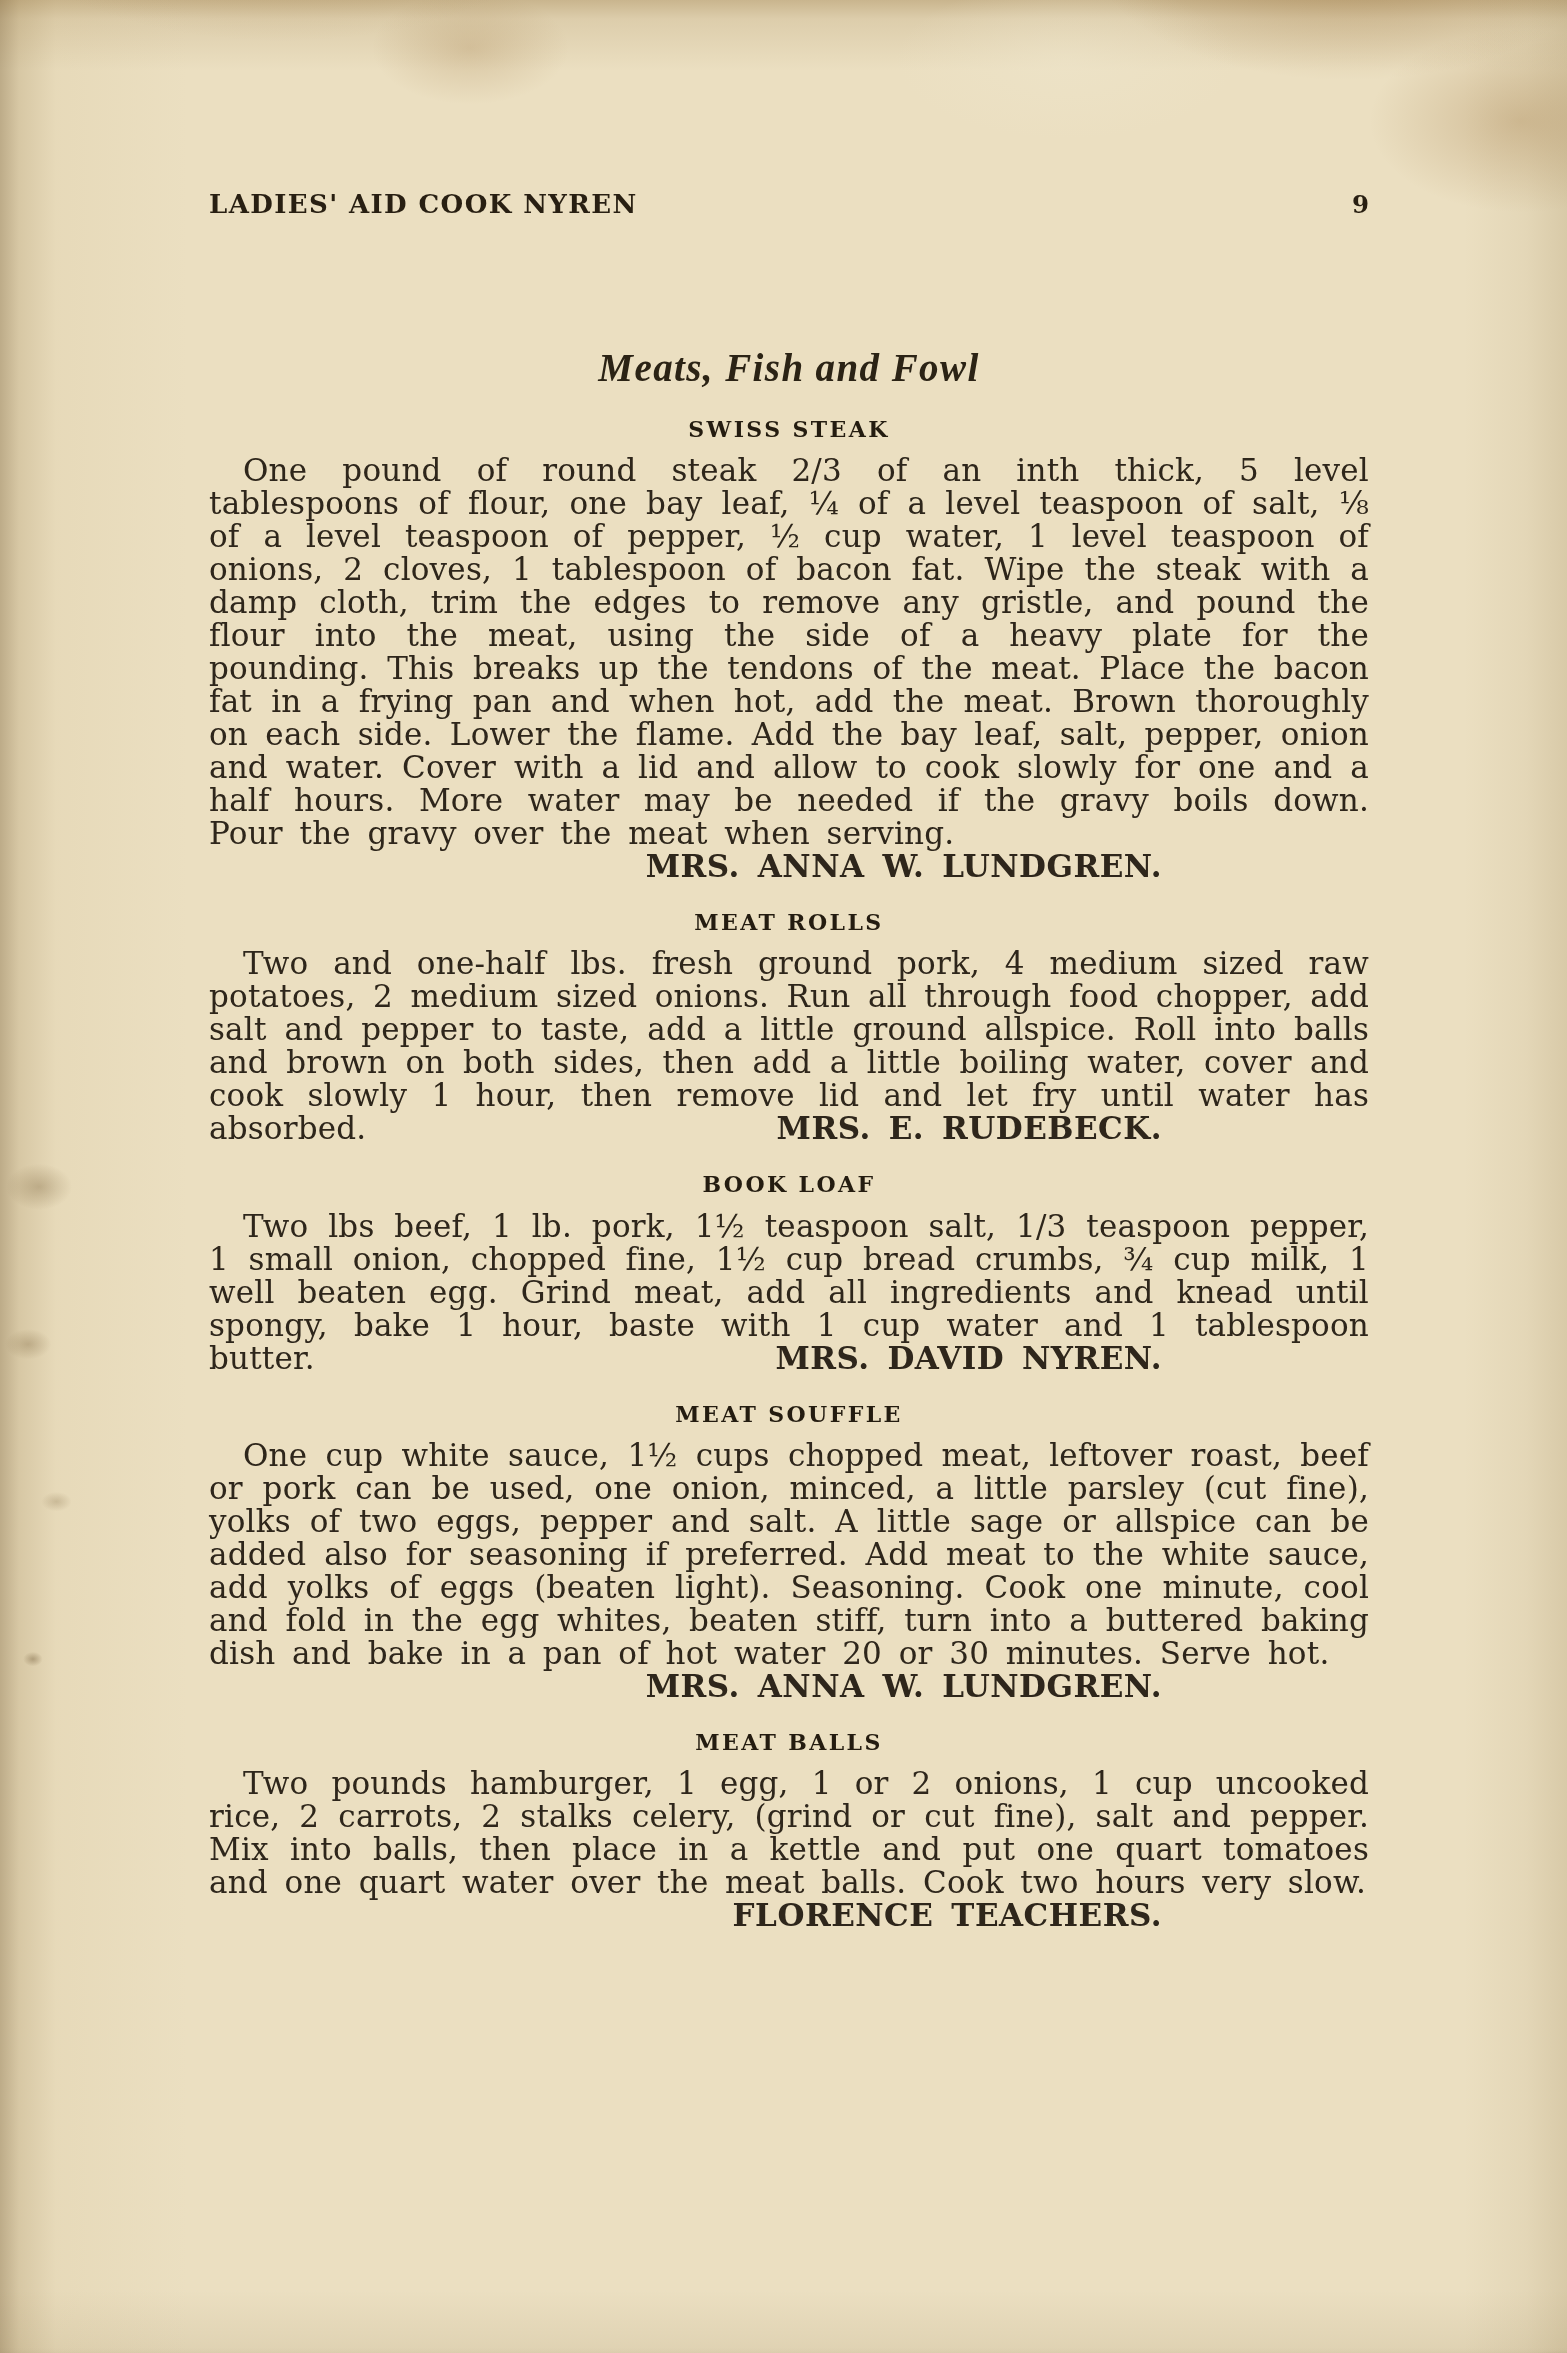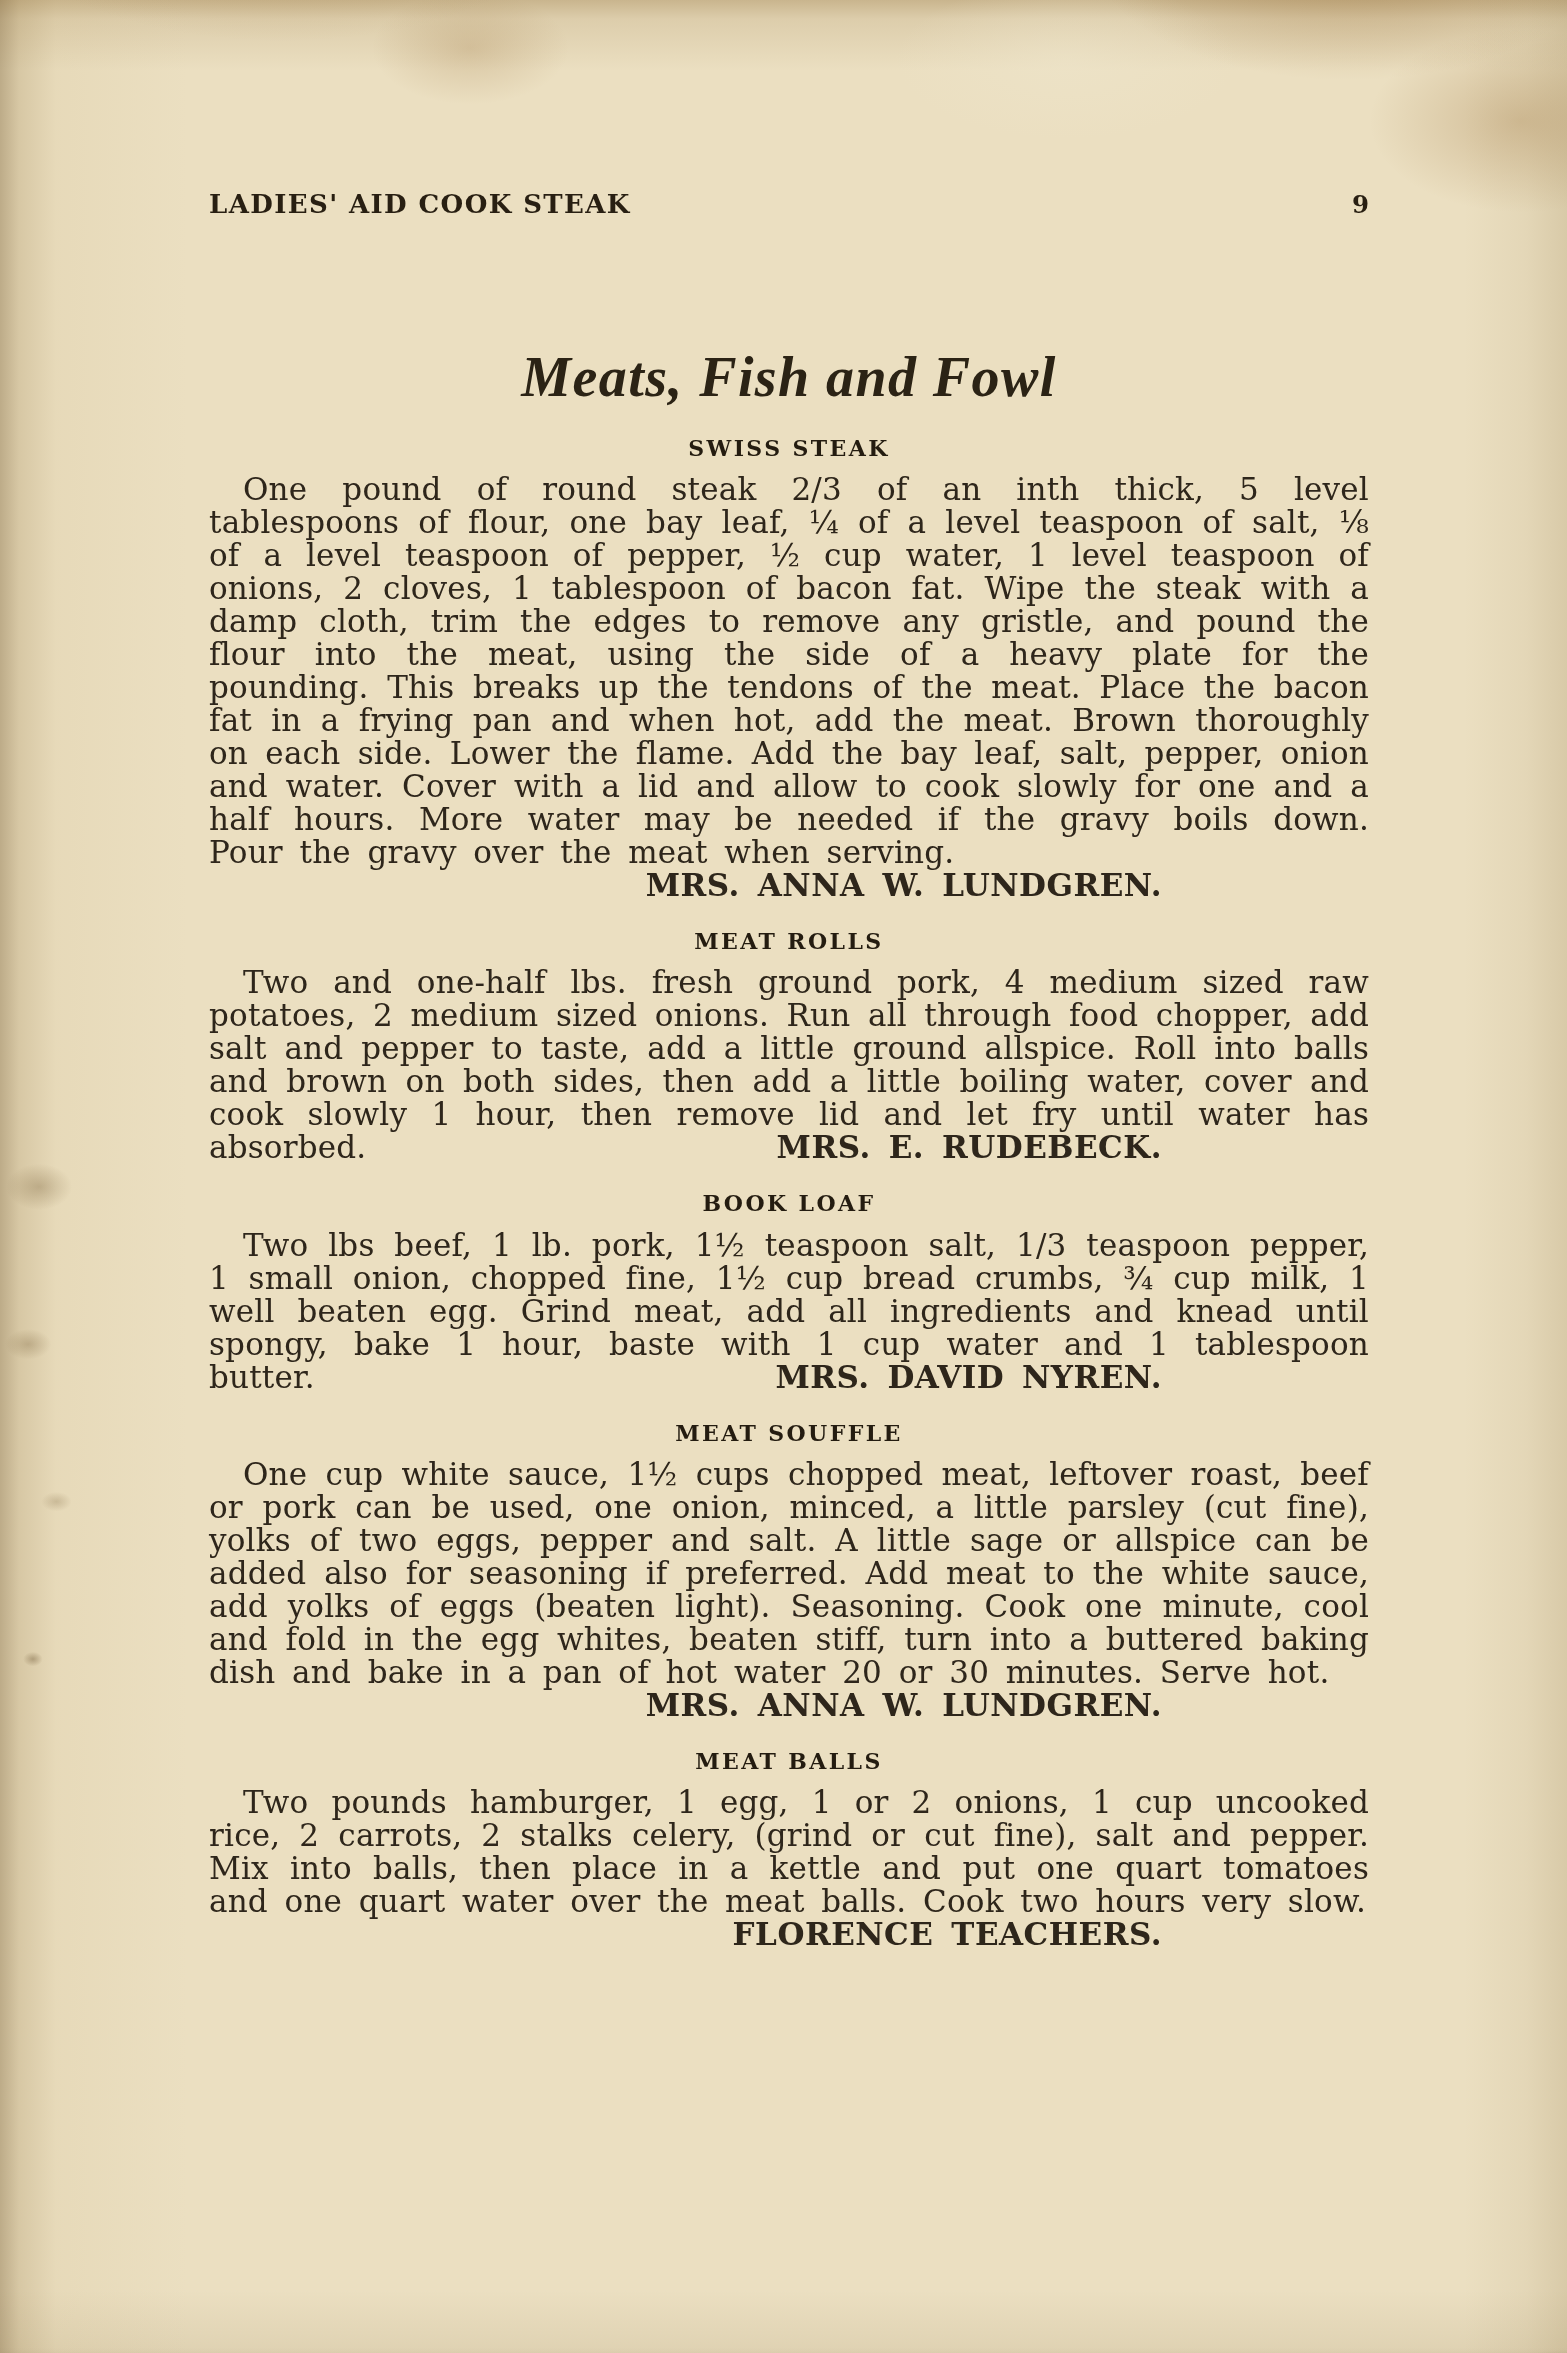--- a/index.html
+++ b/index.html
@@ -53,21 +53,21 @@
     font-size: 26px; font-weight: 700; letter-spacing: 1.4px; color: #281f12;
   }
   .page-number {
     font-size: 24.5px; font-weight: 700; color: #281f12;
   }
   .main-title {
     margin-top: 126px; margin-bottom: 19px;
     text-align: center;
     font-family: "Liberation Serif", "DejaVu Serif", serif;
     font-style: italic; font-weight: 700;
-    font-size: 56px; letter-spacing: 1.4px;
+    font-size: 39px; letter-spacing: 1.4px;
     color: #2b2315;
   }
   .recipe::after { content: ""; display: block; clear: both; }
   .recipe-heading {
     text-align: center;
     font-size: 22px; font-weight: 700; letter-spacing: 2.4px;
     margin: 26px 0 12.2px 0;
     color: #241c10;
   }
   .recipe-body {
@@ -85,21 +85,21 @@
 </style>
 </head>
 <body>
 
 <div class="page">
   <div class="stains"></div>
 
   <div class="content">
 
     <div class="header">
-      <span class="book-title">LADIES' AID COOK STEAK</span>
+      <span class="book-title">LADIES' AID COOK NYREN</span>
       <span class="page-number">9</span>
     </div>
 
     <div class="main-title">Meats, Fish and Fowl</div>
 
     <div class="recipe">
       <div class="recipe-heading">SWISS STEAK</div>
       <p class="recipe-body"><span>One pound of round steak 2/3 of an inth thick, 5 level tablespoons of flour, one bay leaf, ¼ of a level teaspoon of salt, ⅛ of a level teaspoon of pepper, ½ cup water, 1 level teaspoon of onions, 2 cloves, 1 tablespoon of bacon fat.  Wipe the steak with a damp cloth, trim the edges to remove any gristle, and pound the flour into the meat, using the side of a heavy plate for the pounding.  This breaks up the tendons of the meat.  Place the bacon fat in a frying pan and when hot, add the meat.  Brown thoroughly on each side.  Lower the flame.  Add the bay leaf, salt, pepper, onion and water.  Cover with a lid and allow to cook slowly for one and a half hours.  More water may be needed if the gravy boils down.  Pour the gravy over the meat when serving.</span><span class="attribution">MRS. ANNA W. LUNDGREN.</span></p>
     </div>
 

